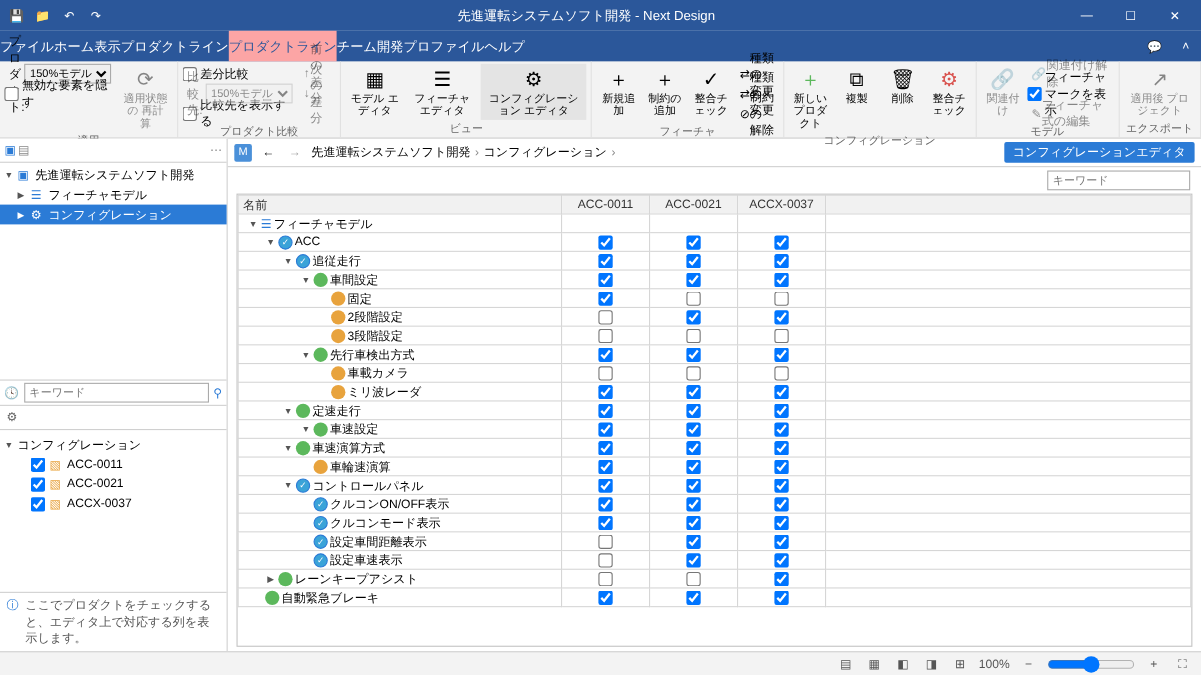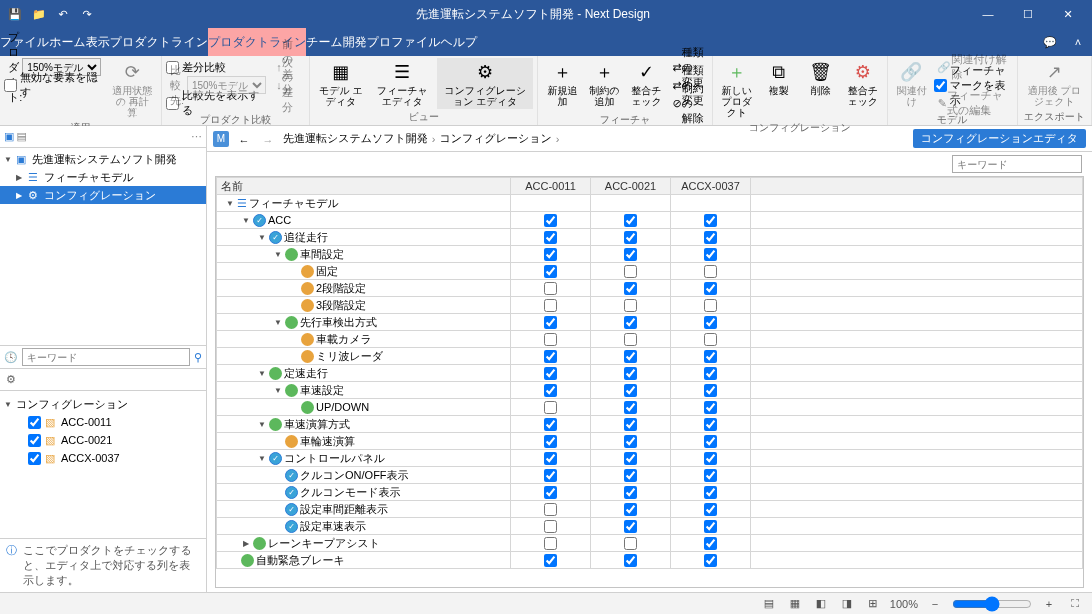--- a/index.html
+++ b/index.html
@@ -578,39 +578,20 @@
               <td class="chk-cell">
                 <input type="checkbox" checked="" style="">
               </td>
               <td class="chk-cell">
                 <input type="checkbox" checked="" style="">
               </td>
               <td></td>
             </tr>
             <tr>
               <td>
-                <div class="tree-cell" style="padding-left:68px">
-                  <span class="exp"></span>
-                  <span class="ficon fi-g"></span>
-                  <span>UP/DOWN</span>
-                </div>
-              </td>
-              <td class="chk-cell">
-                <input type="checkbox" style="">
-              </td>
-              <td class="chk-cell">
-                <input type="checkbox" checked="" style="">
-              </td>
-              <td class="chk-cell">
-                <input type="checkbox" checked="" style="">
-              </td>
-              <td></td>
-            </tr>
-            <tr>
-              <td>
                 <div class="tree-cell" style="padding-left:36px">
                   <span class="exp">▼</span>
                   <span class="ficon fi-g"></span>
                   <span>車速演算方式</span>
                 </div>
               </td>
               <td class="chk-cell">
                 <input type="checkbox" checked="" style="">
               </td>
               <td class="chk-cell">

